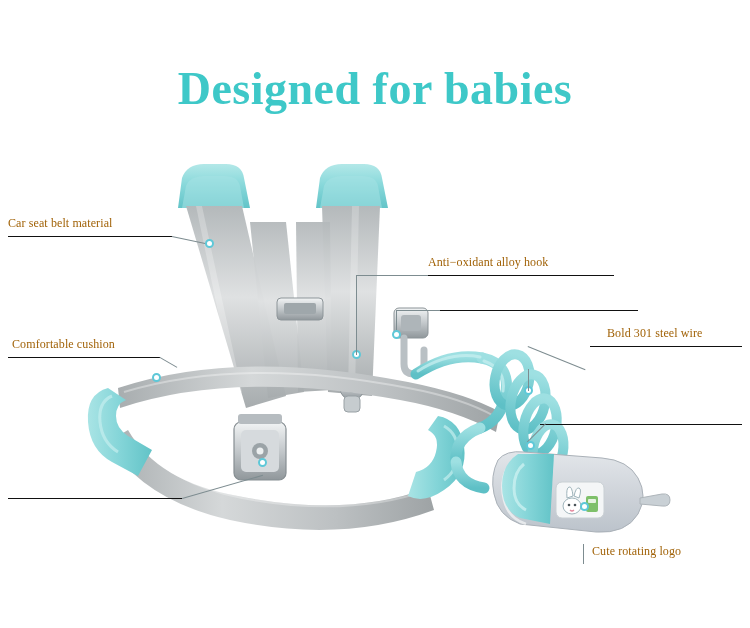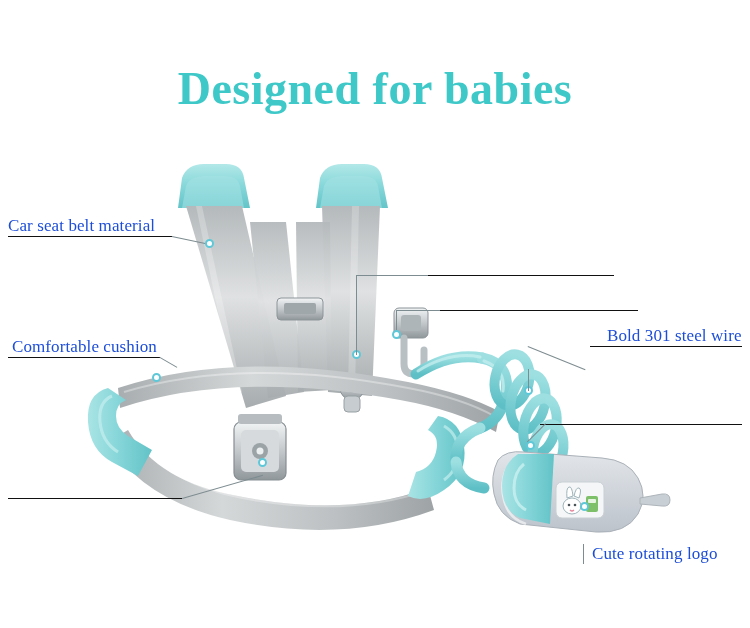--- a/index.html
+++ b/index.html
@@ -28,22 +28,22 @@
     font-weight: bold;
     font-size: 46px;
     letter-spacing: 0.5px;
     color: #3ec8c8;
   }
 
   
   .label {
     position: absolute;
     font-family: "Liberation Serif", serif;
-    font-size: 17px;
-    color: #1d4ed8;
+    font-size: 12px;
+    color: #a16207;
     white-space: nowrap;
     letter-spacing: 0.1px;
   }
 
   
   .underline {
     position: absolute;
     height: 1px;
     background: #111111;
   }
@@ -235,20 +235,21 @@
 
   <div class="label" style="left:12px; top:337px;">Comfortable cushion</div>
   <div class="underline" style="left:8px; top:357px; width:152px;"></div>
   <div class="leader" style="left:160px; top:357px; width:20px; transform:rotate(30deg);"></div>
   <div class="dot" style="left:152px; top:373px;"></div>
 
   <div class="underline" style="left:8px; top:498px; width:174px;"></div>
   <div class="leader" style="left:182px; top:498px; width:84px; transform:rotate(-16deg);"></div>
   <div class="dot" style="left:258px; top:458px;"></div>
 
+  <div class="label" style="left:428px; top:255px;">Anti−oxidant alloy hook</div>
   <div class="underline" style="left:428px; top:275px; width:186px;"></div>
   <div class="leader" style="left:356px; top:275px; width:72px; transform:rotate(0deg);"></div>
   <div class="dot" style="left:352px; top:350px;"></div>
   <div class="leader" style="left:357px; top:275px; width:80px; transform:rotate(90deg);"></div>
 
   <div class="underline" style="left:440px; top:310px; width:198px;"></div>
   <div class="leader" style="left:396px; top:310px; width:44px;"></div>
   <div class="leader" style="left:397px; top:310px; width:24px; transform:rotate(90deg);"></div>
   <div class="dot" style="left:392px; top:330px;"></div>
 

